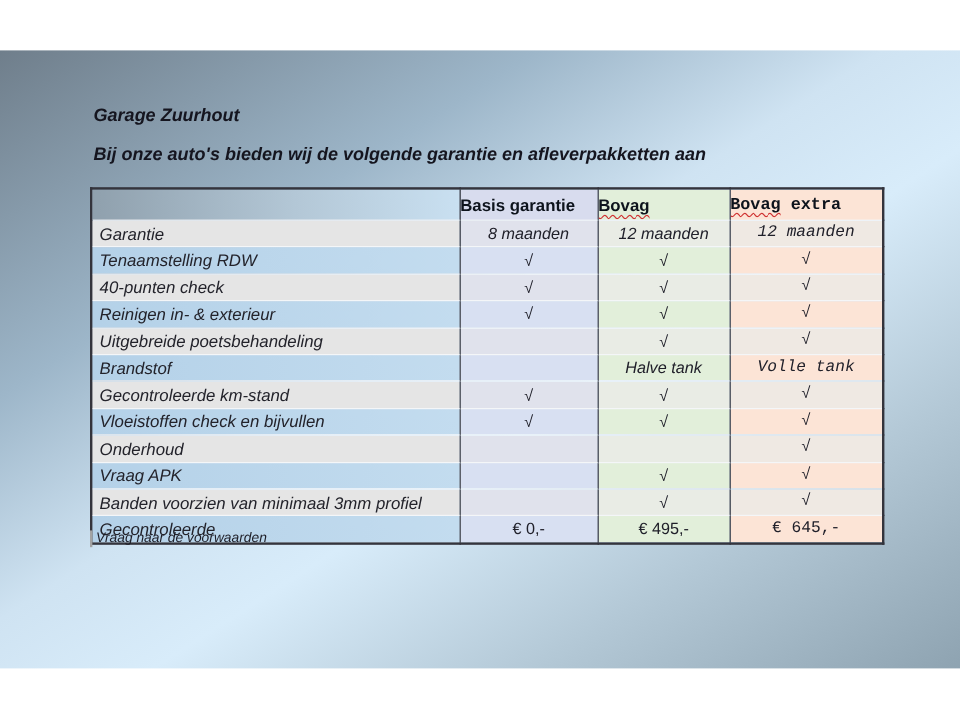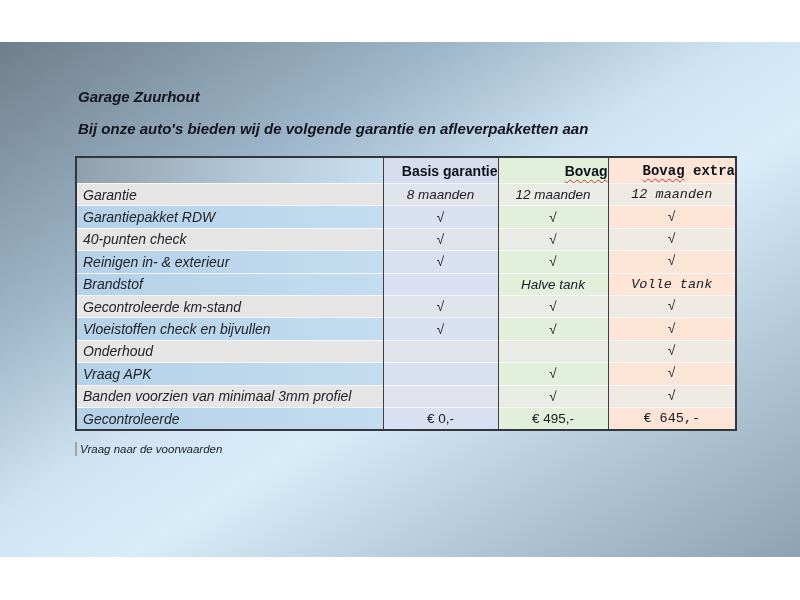--- a/index.html
+++ b/index.html
@@ -27,21 +27,21 @@
     border:2px solid #34343c;
   }
   col.c0{width:307px}col.c1{width:115px}col.c2{width:110px}col.c3{width:128px}
   .pkg th,.pkg td{
     border-right:1px solid #3d3d46;
     border-top:1px solid #f4f6f8;
     padding:0;vertical-align:middle;
     white-space:nowrap;overflow:hidden;
   }
   .pkg th:last-child,.pkg td:last-child{border-right:none;font-family:Liberation Mono, monospace;}
-  .pkg thead th{height:25px;font-size:14px;font-weight:bold;color:#0d131c;text-align:right;border-top:none;}
+  .pkg thead th{height:25px;font-size:14px;font-weight:bold;color:#0d131c;text-align:left;border-top:none;}
   .pkg tbody td{height:21.4px;font-size:13.5px;color:#20202a;text-align:center;}
   .pkg td.lbl{
     text-align:left;padding-left:6px;
     font-style:italic;font-size:14px;color:#23232b;
   }
   
   th.hdr-empty{background:linear-gradient(90deg,#8fa0ad 0%,#b3c7d6 55%,#c9e0f1 100%);}
   th.hdr-basis{background:#d8dcee;}
   th.hdr-bovag{background:#e2efda;}
   th.hdr-extra{background:#fce4d6;}
@@ -99,34 +99,40 @@
     </tr>
   </thead>
   <tbody>
       <tr class="gray">
     <td class="lbl">Garantie</td>
     <td class="c-basis it">8 maanden</td>
     <td class="c-bovag it">12 maanden</td>
     <td class="c-extra it">12 maanden</td>
   </tr>
       <tr class="tint">
-    <td class="lbl">Garantiepakket RDW</td>
+    <td class="lbl">Tenaamstelling RDW</td>
     <td class="c-basis check">√</td>
     <td class="c-bovag check">√</td>
     <td class="c-extra check">√</td>
   </tr>
       <tr class="gray">
     <td class="lbl">40-punten check</td>
     <td class="c-basis check">√</td>
     <td class="c-bovag check">√</td>
     <td class="c-extra check">√</td>
   </tr>
       <tr class="tint">
     <td class="lbl">Reinigen in- &amp; exterieur</td>
     <td class="c-basis check">√</td>
+    <td class="c-bovag check">√</td>
+    <td class="c-extra check">√</td>
+  </tr>
+      <tr class="gray">
+    <td class="lbl">Uitgebreide poetsbehandeling</td>
+    <td class="c-basis"></td>
     <td class="c-bovag check">√</td>
     <td class="c-extra check">√</td>
   </tr>
       <tr class="tint">
     <td class="lbl">Brandstof</td>
     <td class="c-basis it"></td>
     <td class="c-bovag it">Halve tank</td>
     <td class="c-extra it">Volle tank</td>
   </tr>
       <tr class="gray">

